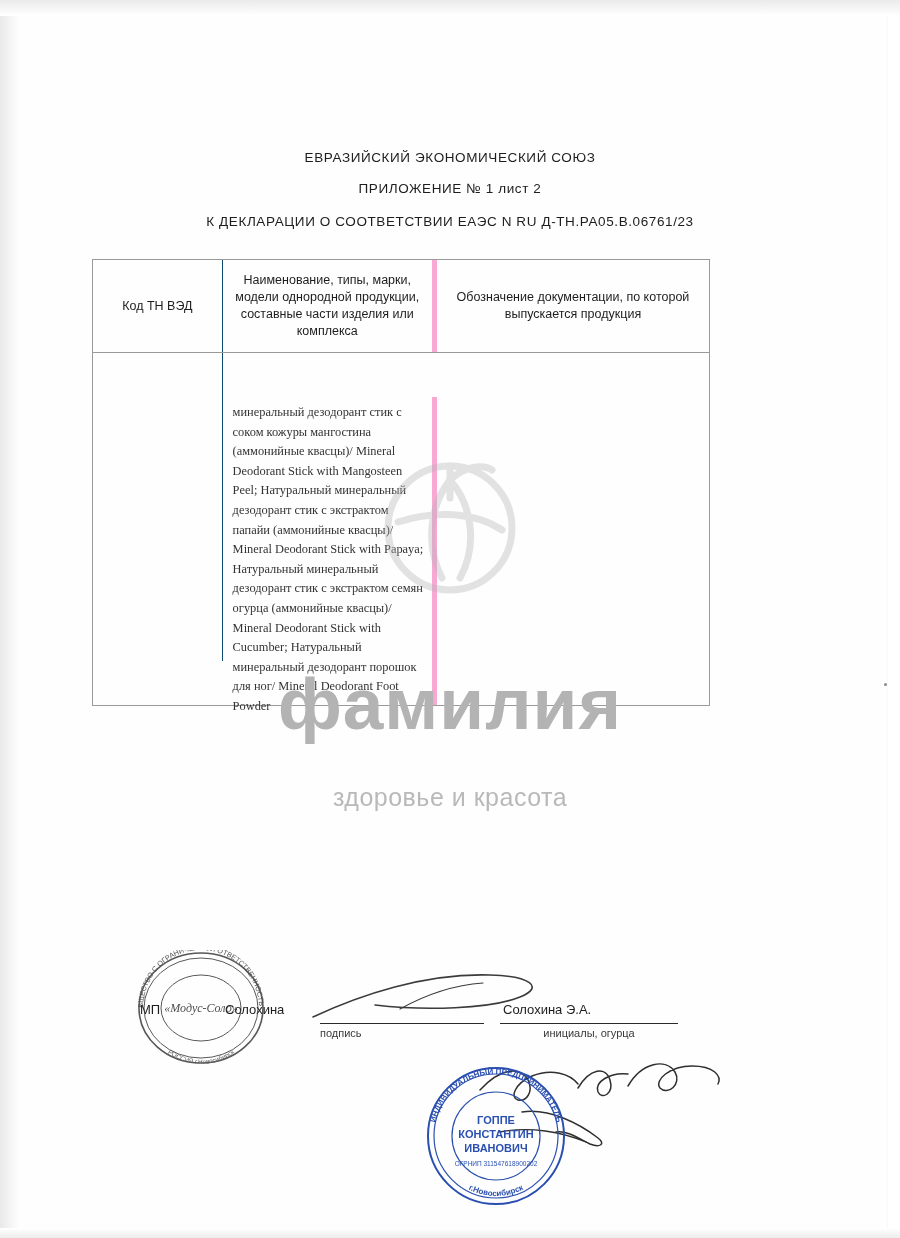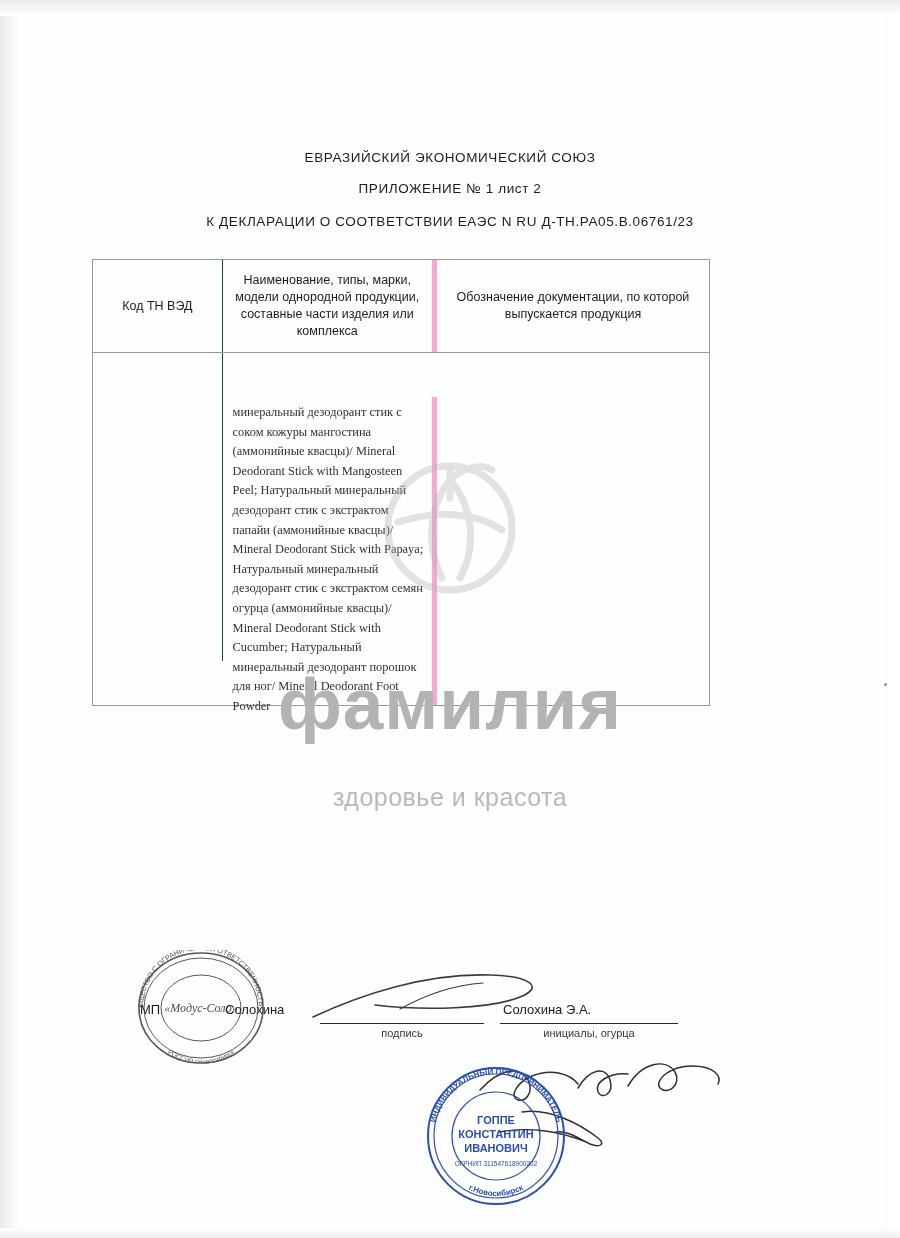--- a/index.html
+++ b/index.html
@@ -175,21 +175,20 @@
     left: 320px;
     top: 48px;
     width: 164px;
     border-bottom: 1px solid #2a2a2a;
   }
   .sig-cap-1 {
     position: absolute;
     left: 320px;
     top: 52px;
     width: 164px;
-    text-align: center;
     font-size: 11px;
     color: #3a3a3a;
   }
   .name-text {
     position: absolute;
     left: 503px;
     top: 27px;
     font-size: 13px;
     color: #1d1d1d;
   }

